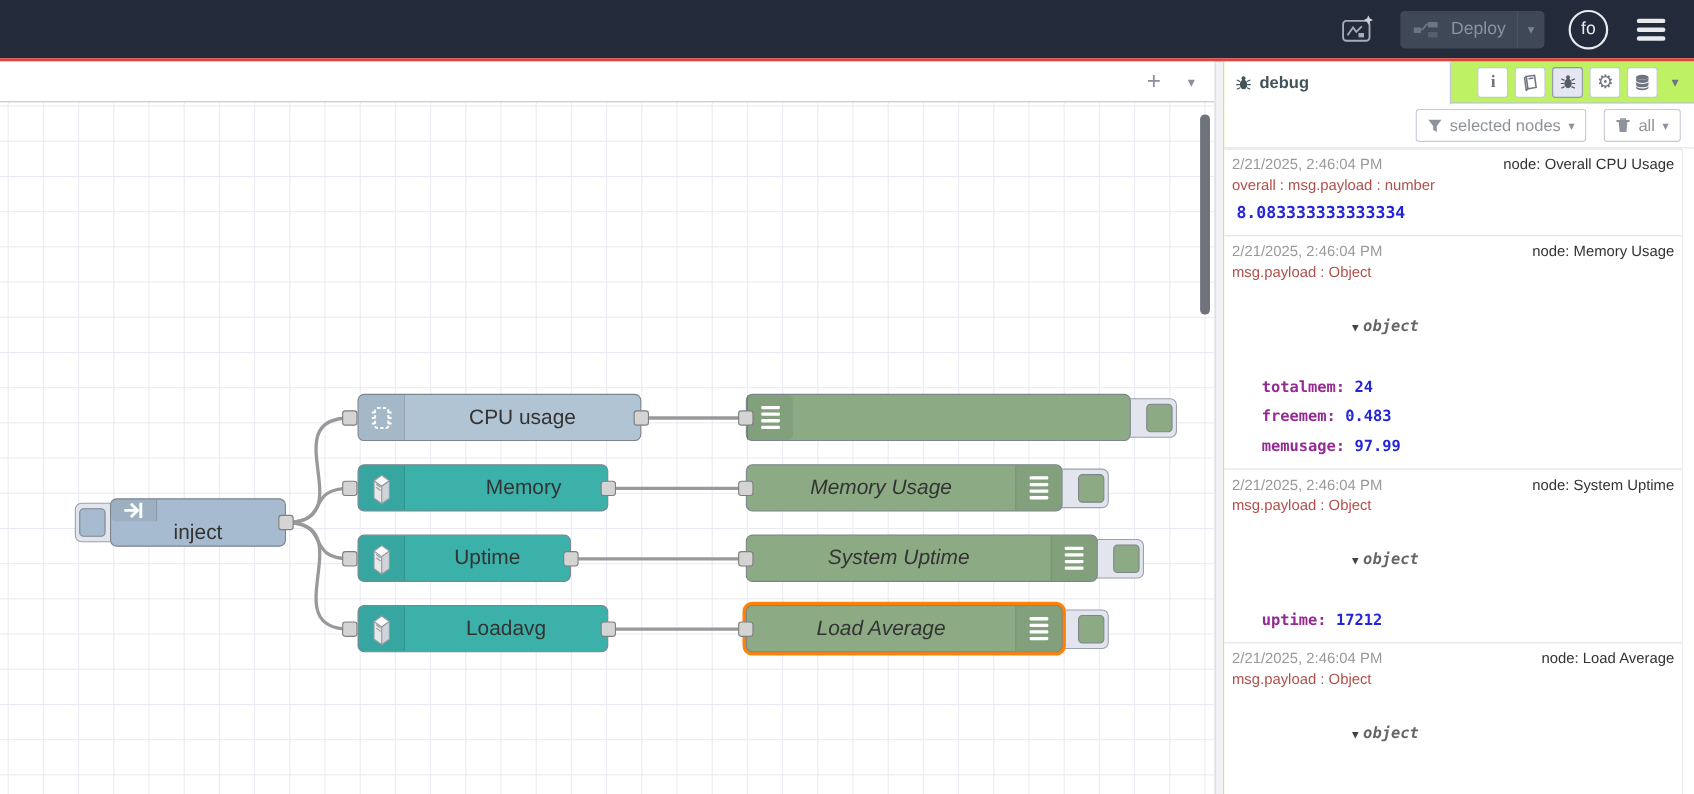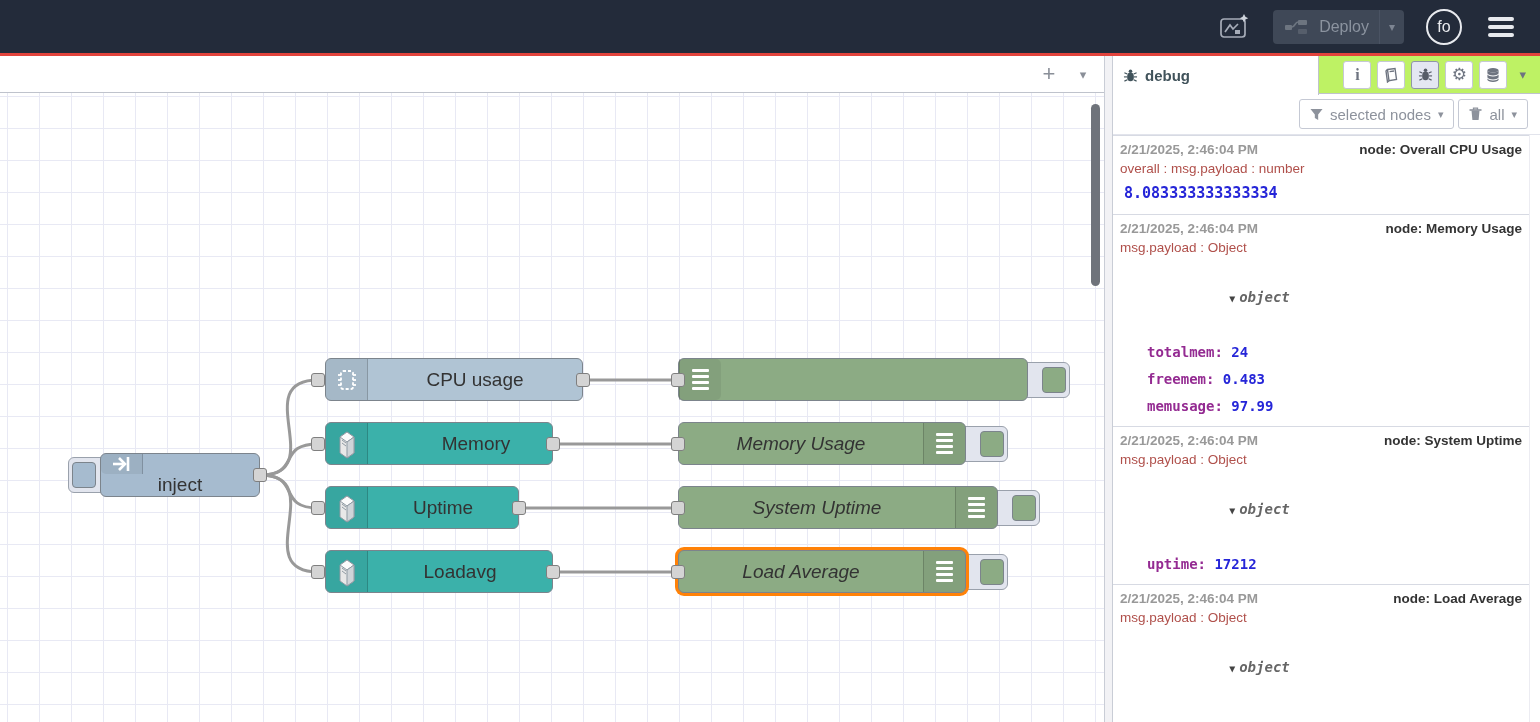--- a/index.html
+++ b/index.html
@@ -79,34 +79,34 @@
     color:#41535b; position:relative; z-index:2; height:39px; }
   .sb-actions { margin-left:auto; display:flex; align-items:center; gap:6px; padding-right:8px; }
   .icon-btn { width:28px; height:28px; border:1px solid #c5c9d4; border-radius:3px;
     display:flex; align-items:center; justify-content:center; color:#6e7480;
     background:#fff; cursor:pointer; font-size:15px; }
   .icon-btn.active { background:#e4e7f2; border-color:#8f96a8; }
   .sb-caret { color:#6e7480; font-size:13px; padding:0 6px; cursor:pointer; }
   .info-glyph { font-family:"Liberation Serif", serif; font-weight:bold; font-size:16px; }
 
   .sb-toolbar { height:40px; display:flex; align-items:center; justify-content:flex-end;
-    gap:4px; padding:0 12px; background:#fff; }
+    gap:16px; padding:0 12px; background:#fff; }
   .tb-btn { height:30px; border:1px solid #c5c9d4; border-radius:3px; background:#fff;
     color:#8d929c; font-size:15px; display:flex; align-items:center; gap:7px;
     padding:0 10px; cursor:pointer; }
   .tb-btn .bcaret { font-size:11px; color:#8d929c; }
 
   .sb-list { flex:1; overflow:hidden; background:#fff; border-top:1px solid #e2e4ec;
     display:flex; }
   .msgs { flex:1; }
   .scroll-gutter { width:11px; background:#fff; border-left:1px solid #ececf2; }
 
   .dmsg { background:#fff; border-bottom:1px solid #d7dae3; padding:4px 7px 6px 7px; }
   .dmsg:first-child { border-top:1px solid #d7dae3; }
-  .meta { display:flex; justify-content:space-between; font-size:13.5px; color:#999; line-height:19px;font-weight:bold; }
+  .meta { display:flex; justify-content:space-between; font-size:13.5px; color:#999; line-height:19px; }
   .meta .mnode { color:#333; }
   .mpath { font-size:13.5px; color:#b0504b; line-height:19px; }
   .mono { font-family:"DejaVu Sans Mono", monospace; font-size:14px; font-weight:600; line-height:27px; white-space:pre; }
   .bigval { font-size:15px; line-height:30px; padding-left:4px; }
   .tcaret { color:#444; font-size:10px; margin-right:4px; cursor:pointer; display:inline-block; }
   .oroot { color:#666; font-style:italic; font-weight:600; }
   .okey { color:#942b92; }
   .oval { color:#2525d8; }
   .ind-root { padding-left:8px; }
   .ind-1 { padding-left:27px; }

